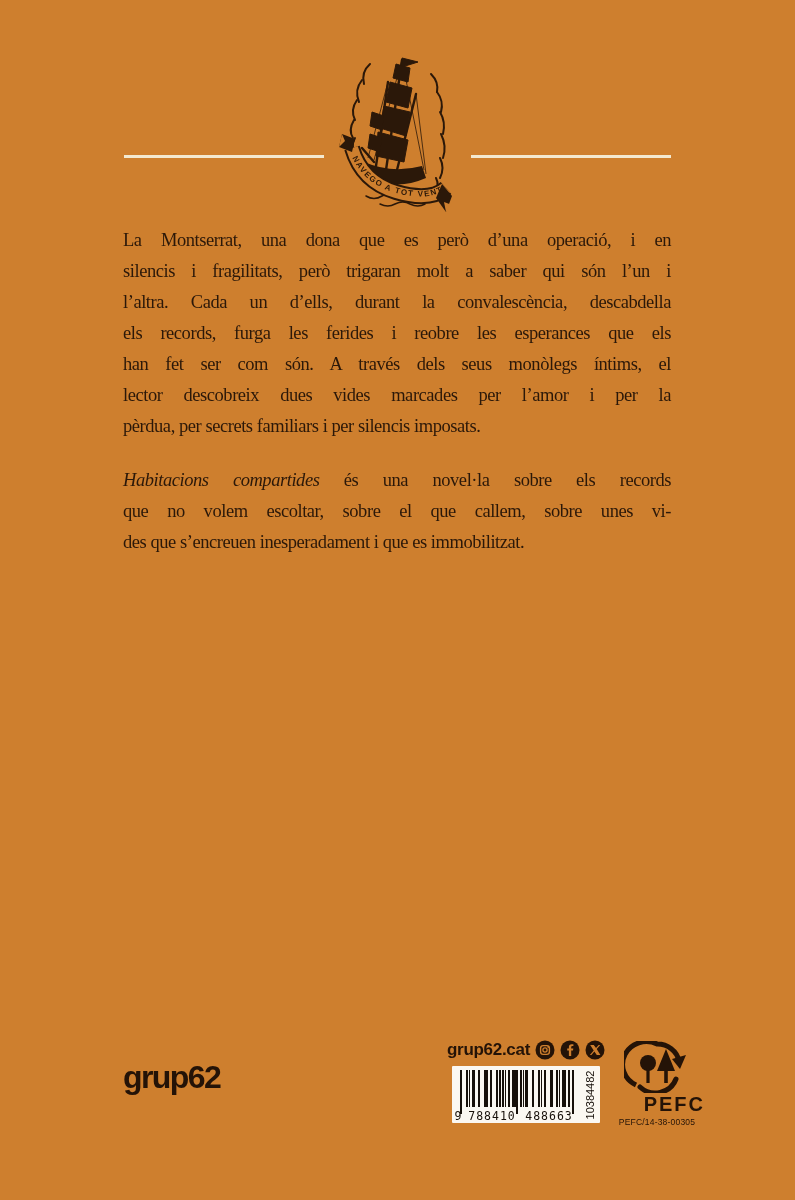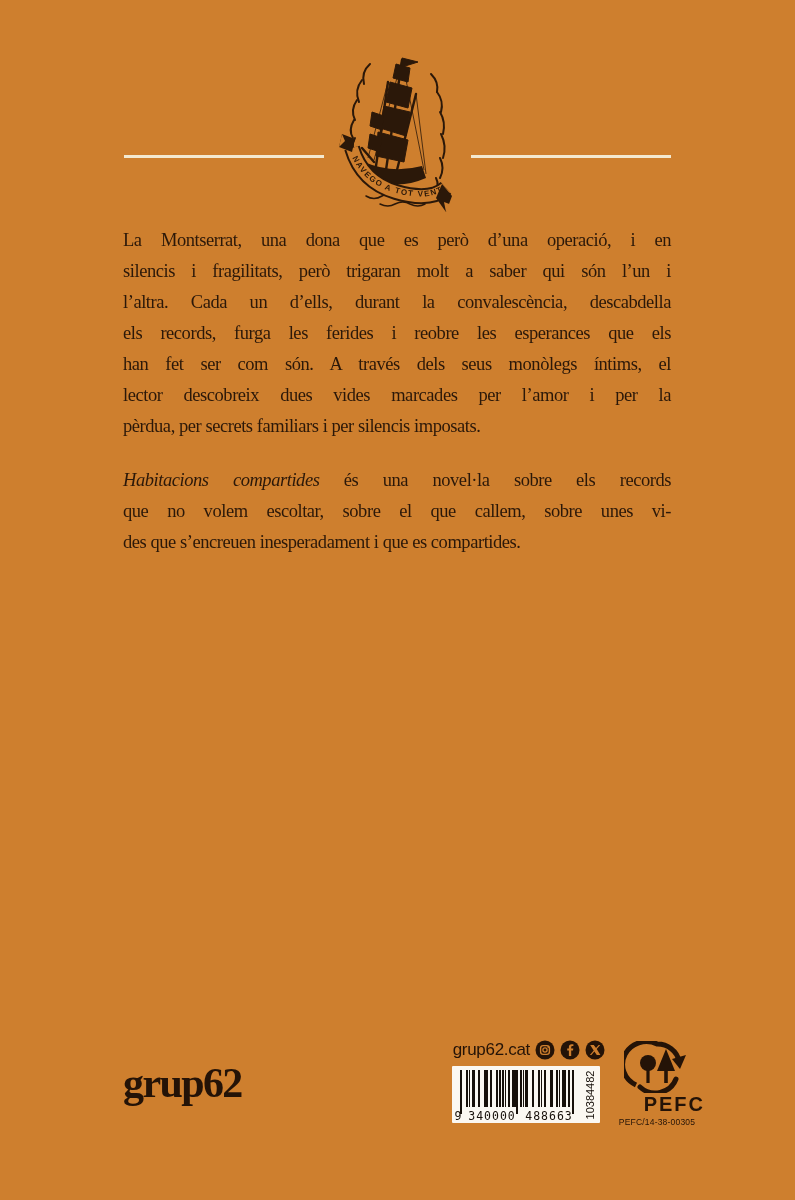--- a/index.html
+++ b/index.html
@@ -22,27 +22,27 @@
     color:#2B1809;font-size:18.5px;line-height:31px;letter-spacing:-0.45px;
   }
   .paragraph + .paragraph{margin-top:23px;}
   .line{text-align:justify;text-align-last:justify;}
   .line.last{text-align-last:left;}
   .line em{font-style:italic;}
 
   
   .grup62-logo{
     position:absolute;left:123px;top:1059px;
-    font-family:Liberation Serif, serif;font-weight:bold;
-    font-size:42px;letter-spacing:-1.6px;color:#241307;
+    font-family:Liberation Sans, sans-serif;font-weight:bold;
+    font-size:32px;letter-spacing:-1.6px;color:#241307;
   }
   .site-row{
     position:absolute;left:430px;top:1038px;width:175px;height:24px;
     display:flex;justify-content:flex-end;align-items:center;gap:5px;
-    font-family:"Liberation Sans", sans-serif;font-weight:normal;
+    font-family:"Liberation Sans", sans-serif;font-weight:bold;
     font-size:17px;letter-spacing:-0.3px;color:#241307;
   }
   .site-row .icon{width:20px;height:20px;flex:0 0 auto;}
 
   .barcode-box{
     position:absolute;left:452px;top:1066px;width:148px;height:57px;
     background:#FBF8F2;border-radius:1px;
   }
   .barcode-bars{
     position:absolute;left:8px;top:4px;width:114px;height:37px;
@@ -144,21 +144,21 @@
       <div class="line"><span>silencis i fragilitats, però trigaran molt a saber qui són l’un i</span></div>
       <div class="line"><span>l’altra. Cada un d’ells, durant la convalescència, descabdella</span></div>
       <div class="line"><span>els records, furga les ferides i reobre les esperances que els</span></div>
       <div class="line"><span>han fet ser com són. A través dels seus monòlegs íntims, el</span></div>
       <div class="line"><span>lector descobreix dues vides marcades per l’amor i per la</span></div>
       <div class="line last"><span>pèrdua, per secrets familiars i per silencis imposats.</span></div>
     </div>
     <div class="paragraph">
       <div class="line"><em>Habitacions compartides</em><span> és una novel·la sobre els records</span></div>
       <div class="line"><span>que no volem escoltar, sobre el que callem, sobre unes vi-</span></div>
-      <div class="line last"><span>des que s’encreuen inesperadament i que es compartides.</span></div>
+      <div class="line last"><span>des que s’encreuen inesperadament i que es immobilitzat.</span></div>
     </div>
   </div>
 
 <div class="grup62-logo">grup62</div>
 
 <div class="site-row">
   <span>grup62.cat</span>
   <svg class="icon" viewBox="0 0 20 20">
     <circle cx="10" cy="10" r="9.5" fill="#241307"></circle>
     <rect x="5.6" y="5.6" width="8.8" height="8.8" rx="2.6" fill="none" stroke="#CE7F2E" stroke-width="1.4"></rect>
@@ -175,21 +175,21 @@
   </svg>
 </div>
 
 <div class="barcode-box">
   <div class="barcode-bars"></div>
   <div class="guard g1"></div>
   <div class="guard g2"></div>
   <div class="guard g3"></div>
   <div class="barcode-digits">
     <span class="d0">9</span>
-    <span class="d1">340000</span>
+    <span class="d1">788410</span>
     <span class="d2">488663</span>
   </div>
   <div class="barcode-vertical">
     <span>10384482</span>
   </div>
 </div>
 
 <div class="pefc-block">
   <svg class="pefc-emblem" viewBox="0 0 66 52">
     <path d="M12,44 A22,21 0 0 1 33,3 A22,21 0 0 1 55,20" fill="none" stroke="#241307" stroke-width="5" stroke-linecap="butt"></path>

